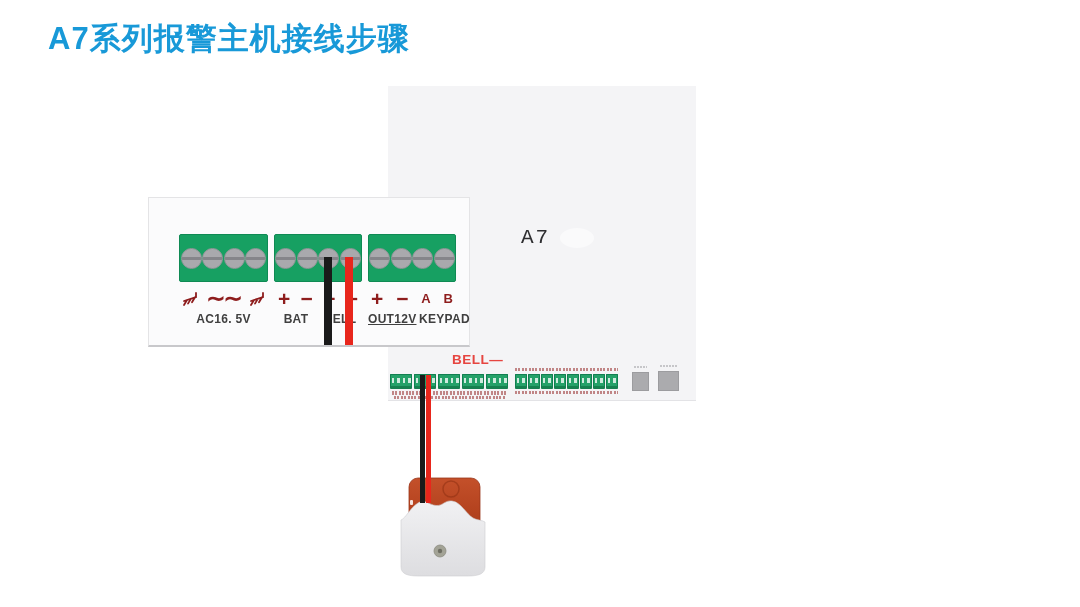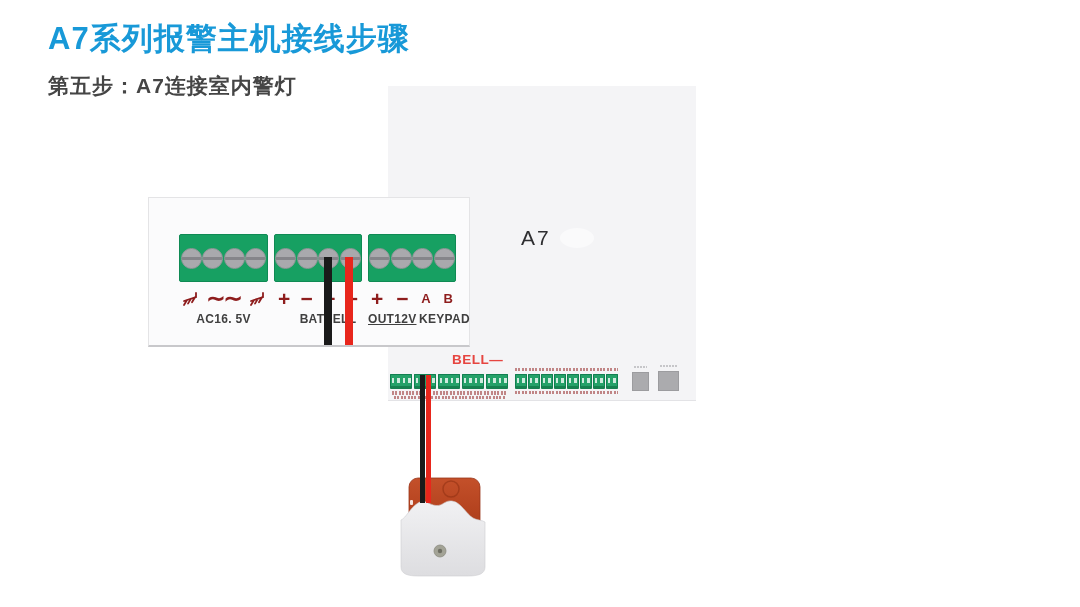--- a/index.html
+++ b/index.html
@@ -7,21 +7,21 @@
          font-family:"Liberation Sans",sans-serif;}
   .abs{position:absolute;}
 
   
   .title{left:48px;top:18px;font-size:31px;font-weight:bold;color:#1899d8;letter-spacing:1px;}
   .subtitle{left:48px;top:72px;font-size:21px;font-weight:600;color:#454545;letter-spacing:1px;}
 
   
   .board{left:388px;top:86px;width:308px;height:314px;background:#f4f4f6;
          border-bottom:1px solid #e3e3e6;}
-  .model{left:133px;top:140px;font-size:21px;color:#2e2e31;letter-spacing:2px;font-weight:500;}
+  .model{left:133px;top:140px;font-size:21px;color:#2e2e31;letter-spacing:2px;font-weight:500;font-family:Liberation Mono, monospace;}
   .ghost{left:172px;top:142px;width:34px;height:20px;background:#fafafb;border-radius:50%;}
   .bell-label{left:24px;top:266px;font-size:13.5px;font-weight:bold;color:#e64540;letter-spacing:.5px;margin-left:40px;}
 
   .strip{display:flex;}
   .strip-left{left:2px;top:288px;gap:2px;}
   .strip-right{left:127px;top:288px;gap:1px;}
   .tb{height:15px;background:#25a169;border:0.5px solid #128051;border-bottom:3px solid #178050;
       box-sizing:border-box;border-radius:1px;
       background-image:repeating-linear-gradient(90deg,rgba(255,255,255,.78) 0 2.4px,rgba(0,0,0,0) 2.4px 5.4px);
       background-size:100% 5px;background-position:1px 3px;background-repeat:no-repeat;}
@@ -50,21 +50,20 @@
   .wire.red{background:#e8261c;}
 
   .siren{left:398px;top:472px;z-index:5;}
 </style>
 </head>
 <body>
 
 <div class="stage">
 
   <div class="abs title">A7系列报警主机接线步骤</div>
-  <div class="abs subtitle">第五步：A7连接室内警灯</div>
 
   <div class="abs board">
     <div class="abs ghost"></div>
     <div class="abs model">A7</div>
     <div class="abs bell-label">BELL—</div>
 
     <div class="abs strip strip-left">
       <div class="tb tb4"></div>
       <div class="tb tb4"></div>
       <div class="tb tb4"></div>
@@ -129,21 +128,21 @@
       <span class="sign">−</span>
     </div>
     <div class="abs symrow" style="left:219px;width:88px;justify-content:space-between;padding:0 3px;box-sizing:border-box;align-items:center;">
       <span class="sign">+</span>
       <span class="sign">−</span>
       <span class="pin">A</span>
       <span class="pin">B</span>
     </div>
 
     <div class="abs ilabel" style="left:30px;width:89px;">AC16. 5V</div>
-    <div class="abs ilabel" style="left:141px;width:44px;">BAT</div>
+    <div class="abs ilabel" style="left:125px;width:44px;">BAT</div>
     <div class="abs ilabel" style="left:169px;width:44px;">BELL</div>
     <div class="abs ilabel" style="left:219px;width:48px;text-decoration:underline;">OUT12V</div>
     <div class="abs ilabel" style="left:270px;width:46px;">KEYPAD</div>
 
     <div class="abs wire black" style="left:175px;top:59px;width:8px;height:88px;"></div>
     <div class="abs wire red" style="left:196px;top:59px;width:8px;height:88px;"></div>
   </div>
 
   <div class="abs wire black" style="left:420px;top:375px;width:5px;height:128px;"></div>
   <div class="abs wire red" style="left:426px;top:375px;width:5px;height:128px;"></div>

